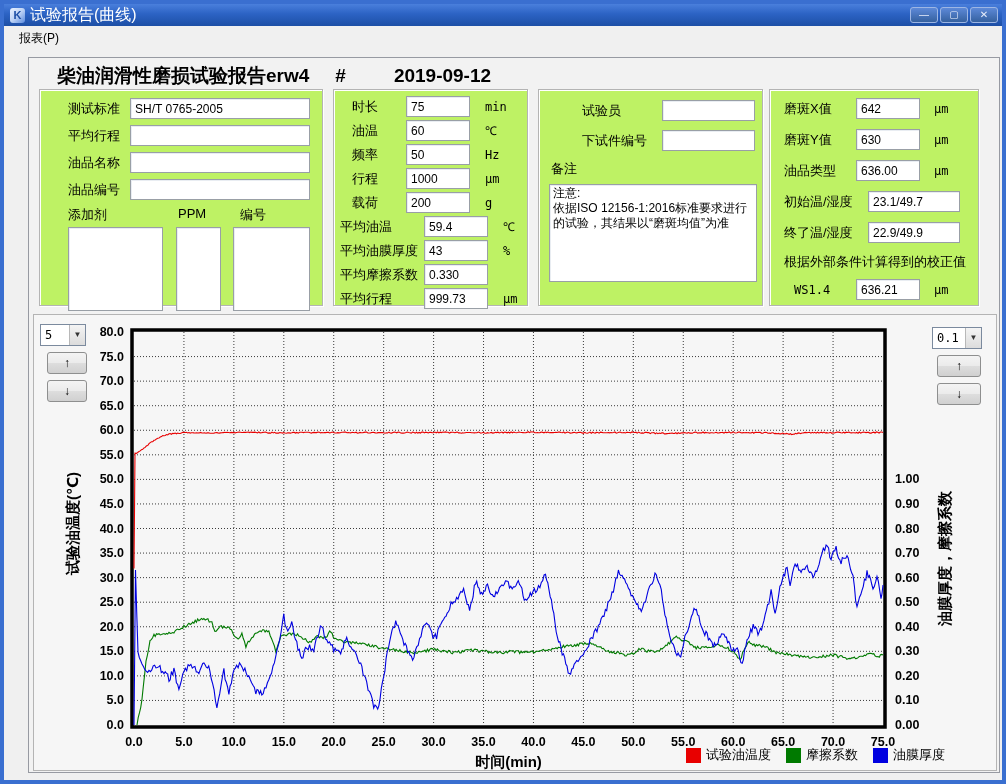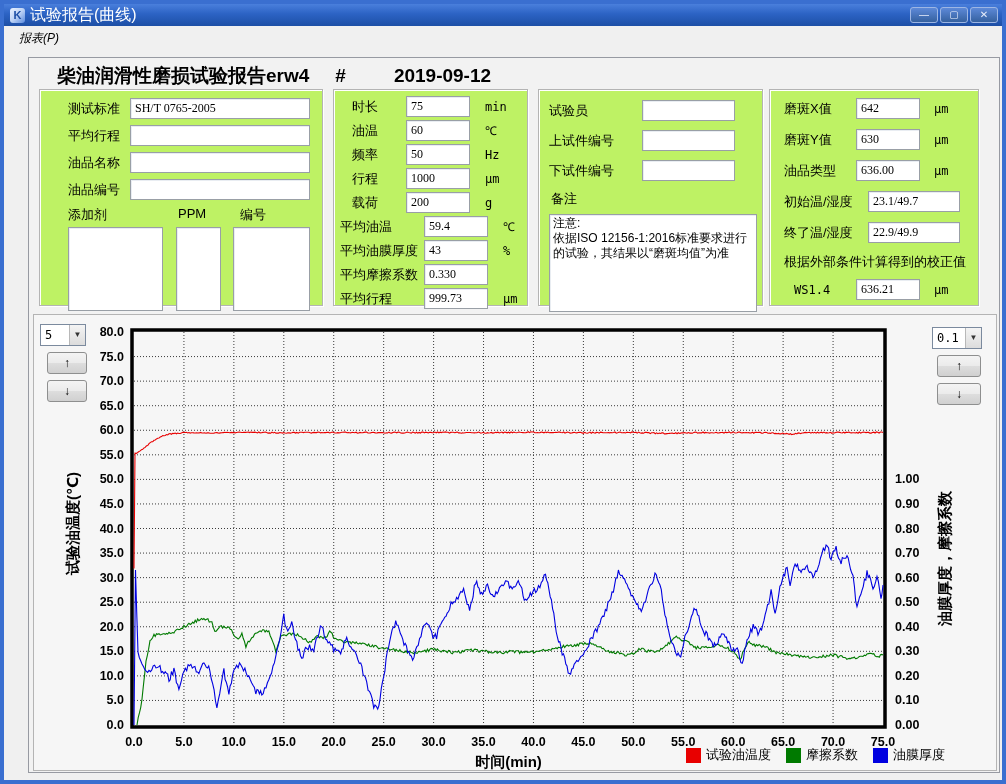--- a/index.html
+++ b/index.html
@@ -13,58 +13,58 @@
   .app-icon{width:15px;height:15px;border-radius:3px;margin:0 5px 0 2px;
             background:linear-gradient(135deg,#eaf2ff 0%,#bcd2f5 50%,#5a8ade 100%);
             color:#1d4fa6;font-size:11px;font-weight:bold;line-height:15px;text-align:center;}
   .title-text{font-size:16px;flex:1;white-space:nowrap;}
   .winbtn{width:28px;height:16px;margin-left:2px;border:1px solid #9db6e4;border-radius:3px;
           background:linear-gradient(to bottom,#5d89d8,#35619f);color:#e8eefb;
           font-size:10px;line-height:14px;text-align:center;cursor:pointer;}
   
   .menubar{position:absolute;left:0;top:22px;width:998px;height:24px;background:#f0f0f0;
            display:flex;align-items:center;padding-left:8px;}
-  .menu-item{font-size:12px;color:#000;padding:2px 7px;cursor:pointer;font-style:italic;}
+  .menu-item{font-size:12px;color:#000;padding:2px 7px;cursor:pointer;}
   
   .client{position:absolute;left:0;top:46px;width:998px;height:730px;background:#f0f0f0;}
   .inner-panel{position:absolute;left:24px;top:7px;width:972px;height:716px;
                background:#f2f2f2;border:1px solid #979aa2;}
   .report-title{position:absolute;left:28px;top:5px;font-size:19px;font-weight:bold;color:#000;white-space:nowrap;}
   .report-title .sp1{}
   .report-title .sp2{margin-left:26px;}
   .report-title .sp3{margin-left:48px;}
   
   .gb{position:absolute;background:#bef264;border:1px solid #b4b4b4;
       box-shadow:1px 1px 0 #ffffff, inset 1px 1px 0 #ffffff;}
   .gb1{left:10px;top:31px;width:284px;height:217px;padding:8px 12px 0 28px;}
   .gb2{left:304px;top:31px;width:195px;height:217px;padding:6px 8px 0 18px;}
   .gb3{left:509px;top:31px;width:225px;height:217px;padding:10px 7px 0 10px;}
   .gb4{left:740px;top:31px;width:210px;height:217px;padding:8px 8px 0 14px;}
   .frow{display:flex;align-items:center;margin-bottom:5px;}
   .frow label{font-size:13px;color:#000;white-space:nowrap;}
   .tb{height:21px;background:#fff;border:1px solid #999fa6;box-shadow:inset 1px 1px 0 #e9edf2;
-      font-family:Liberation Serif, serif;font-size:12px;padding:0 4px;color:#000;}
+      font-family:Liberation Sans, sans-serif;font-size:12px;padding:0 4px;color:#000;}
   .gb1 .frow label{width:62px;}
   .gb1 .frow .tb{flex:1;}
   .gb1 .frow{margin-bottom:6px;}
   .add-labels{display:flex;font-size:13px;margin:6px 0 3px 0;}
   .add-labels .l1{width:110px;}
   .add-labels .l2{width:62px;}
   .listbox{background:#fff;border:1px solid #999fa6;box-shadow:inset 1px 1px 0 #e9edf2;height:84px;}
   .add-boxes{display:flex;}
   .add-boxes .b1{width:97px;margin-right:13px;}
   .add-boxes .b2{width:46px;margin-right:12px;}
   .add-boxes .b3{width:78px;}
   .gb2 .frow{margin-bottom:3px;}
   .gb2 .frow.basic label{width:54px;}
   .gb2 .frow.avg{margin-left:-12px;}
   .gb2 .frow.avg label{width:84px;}
   .gb2 .frow .tb{width:64px;}
   .gb2 .unit{font-size:12px;font-family:"DejaVu Sans Mono",monospace;margin-left:15px;}
-  .gb3 .frow{margin-bottom:9px;}
+  .gb3 .frow{margin-bottom:9px;margin-left:33px;}
   .gb3 .frow label{width:93px;}
   .gb3 .frow .tb{width:93px;}
   .remark-label{font-size:13px;margin:4px 0 6px 2px;}
   .remark{width:208px;height:98px;resize:none;background:#fff;border:1px solid #999fa6;
           box-shadow:inset 1px 1px 0 #e9edf2;font-size:12px;line-height:15px;padding:1px 3px;
           font-family:"Liberation Sans","DejaVu Sans",sans-serif;overflow:hidden;}
   .gb4 .frow{margin-bottom:10px;}
   .gb4 .frow label{width:72px;}
   .gb4 .frow.wide label{width:84px;}
   .gb4 .frow .tb{width:64px;}
@@ -192,24 +192,20 @@
         <div class="frow avg">
           <label>平均行程</label>
           <input class="tb" value="999.73" style="">
           <span class="unit">μm</span>
         </div>
       </div>
 
       <div class="gb gb3">
         <div class="frow">
           <label>试验员</label>
-          <input class="tb" value="" style="">
-        </div>
-        <div class="frow">
-          <label>上试件编号</label>
           <input class="tb" value="" style="">
         </div>
         <div class="frow">
           <label>下试件编号</label>
           <input class="tb" value="" style="">
         </div>
         <div class="remark-label">备注</div>
         <textarea class="remark" style="">注意:
 依据ISO 12156-1:2016标准要求进行的试验，其结果以“磨斑均值”为准</textarea>
       </div>

